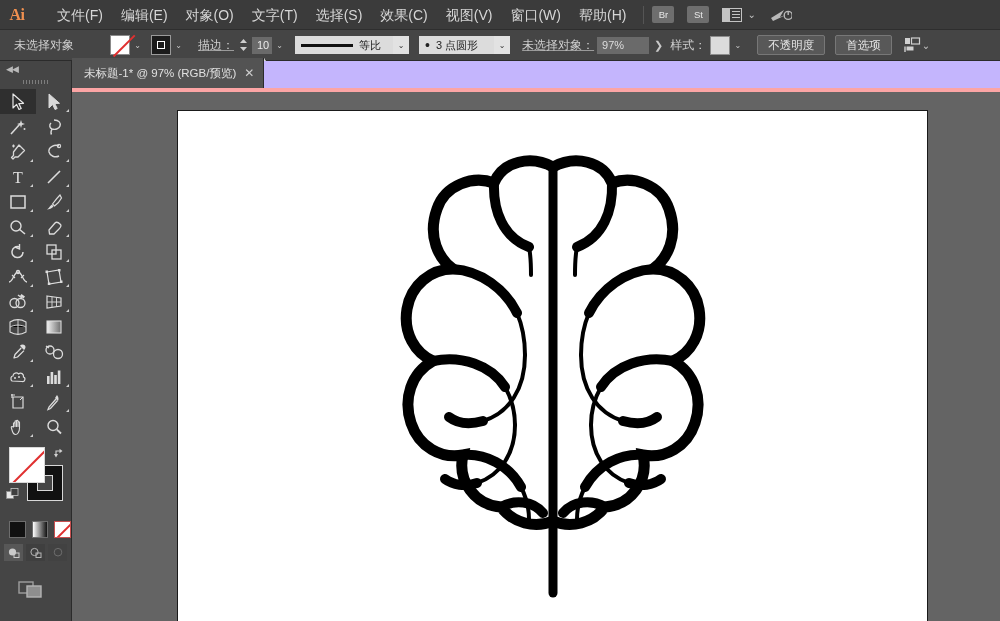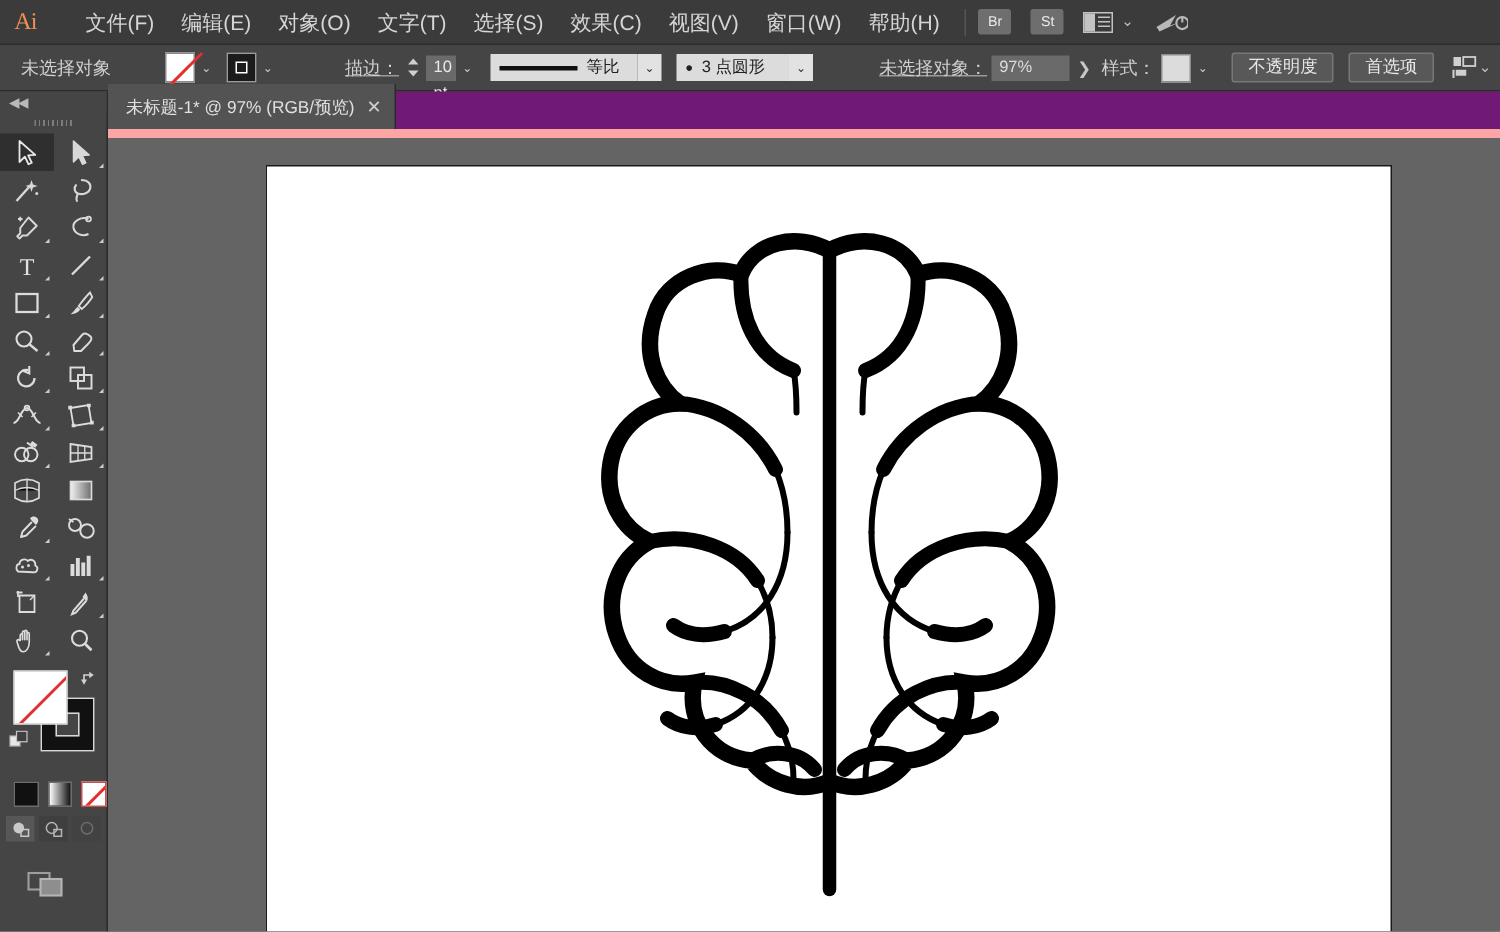--- a/index.html
+++ b/index.html
@@ -15,21 +15,21 @@
   
   .menubar {
     position: absolute; left: 0; top: 0; width: 1000px; height: 30px;
     background: #3b3b3b;
     display: flex; align-items: center;
     border-bottom: 1px solid #2e2e2e;
   }
   .ai-logo {
     width: 34px; height: 30px;
     display: flex; align-items: center; justify-content: center;
-    color: #f09050; font-weight: normal; font-size: 16px;
+    color: #f09050; font-weight: bold; font-size: 16px;
     font-family: "Liberation Serif", serif;
     letter-spacing: -0.5px;
   }
   .menu-item {
     padding: 0 9px; height: 30px; line-height: 30px;
     color: #d6d6d6; font-size: 14px; white-space: nowrap;
   }
   .menu-spacer { flex: 0 0 14px; }
   .menu-sep {
     width: 1px; height: 18px; background: #555; margin: 0 8px;
@@ -95,40 +95,40 @@
   .combo {
     background:#dcdcdc; color:#222; height:18px; line-height:18px;
     padding: 0 6px; font-size:11px; display:flex; align-items:center; gap:6px;
     white-space:nowrap;
   }
   .combo-dark-arrow {
     width: 16px; height: 18px; background:#e2e2e2; color:#333;
     display:flex; align-items:center; justify-content:center; font-size:8px;
   }
   .stroke-line { width: 52px; height: 3px; background:#111; }
-  .opacity-label { text-decoration: underline; text-decoration-color:#9a9a9a;margin-left:32px; }
+  .opacity-label { text-decoration: underline; text-decoration-color:#9a9a9a; }
   .opacity-field {
     background:#6a6a6a; color:#ddd; width:52px; height:17px; line-height:17px;
     padding:0 5px; font-size:11px;
   }
   .chev { color:#c8c8c8; font-size:11px; padding: 0 5px; }
   .style-swatch {
     width: 20px; height: 19px; background:#dcdcdc; border:1px solid #8d8d8d;
   }
   .btn {
     background:#585858; border:1px solid #777; color:#e6e6e6;
     height:20px; line-height:18px; padding: 0 10px; font-size:11.5px;
     border-radius:2px; white-space:nowrap;
   }
   .align-icon { width:18px; height:16px; position:relative; }
 
   
   .tabbar {
     position: absolute; left: 72px; top: 61px; width: 928px; height: 31px;
-    background: #701a75; border-bottom: 6px solid #fca5a5;
+    background: #c4b5fd; border-bottom: 4px solid #fca5a5;
     display: flex; align-items: flex-end;
   }
   .doc-tab {
     height: 30px; background: #535353;
     display: flex; align-items: center; gap: 8px;
     padding: 0 9px 0 12px; font-size: 11.5px; color: #e0e0e0;
     border-right: 1px solid #2b2b2b; white-space: nowrap;
   }
   .tab-close { color: #cfcfcf; font-size: 12px; line-height: 1; }
 

